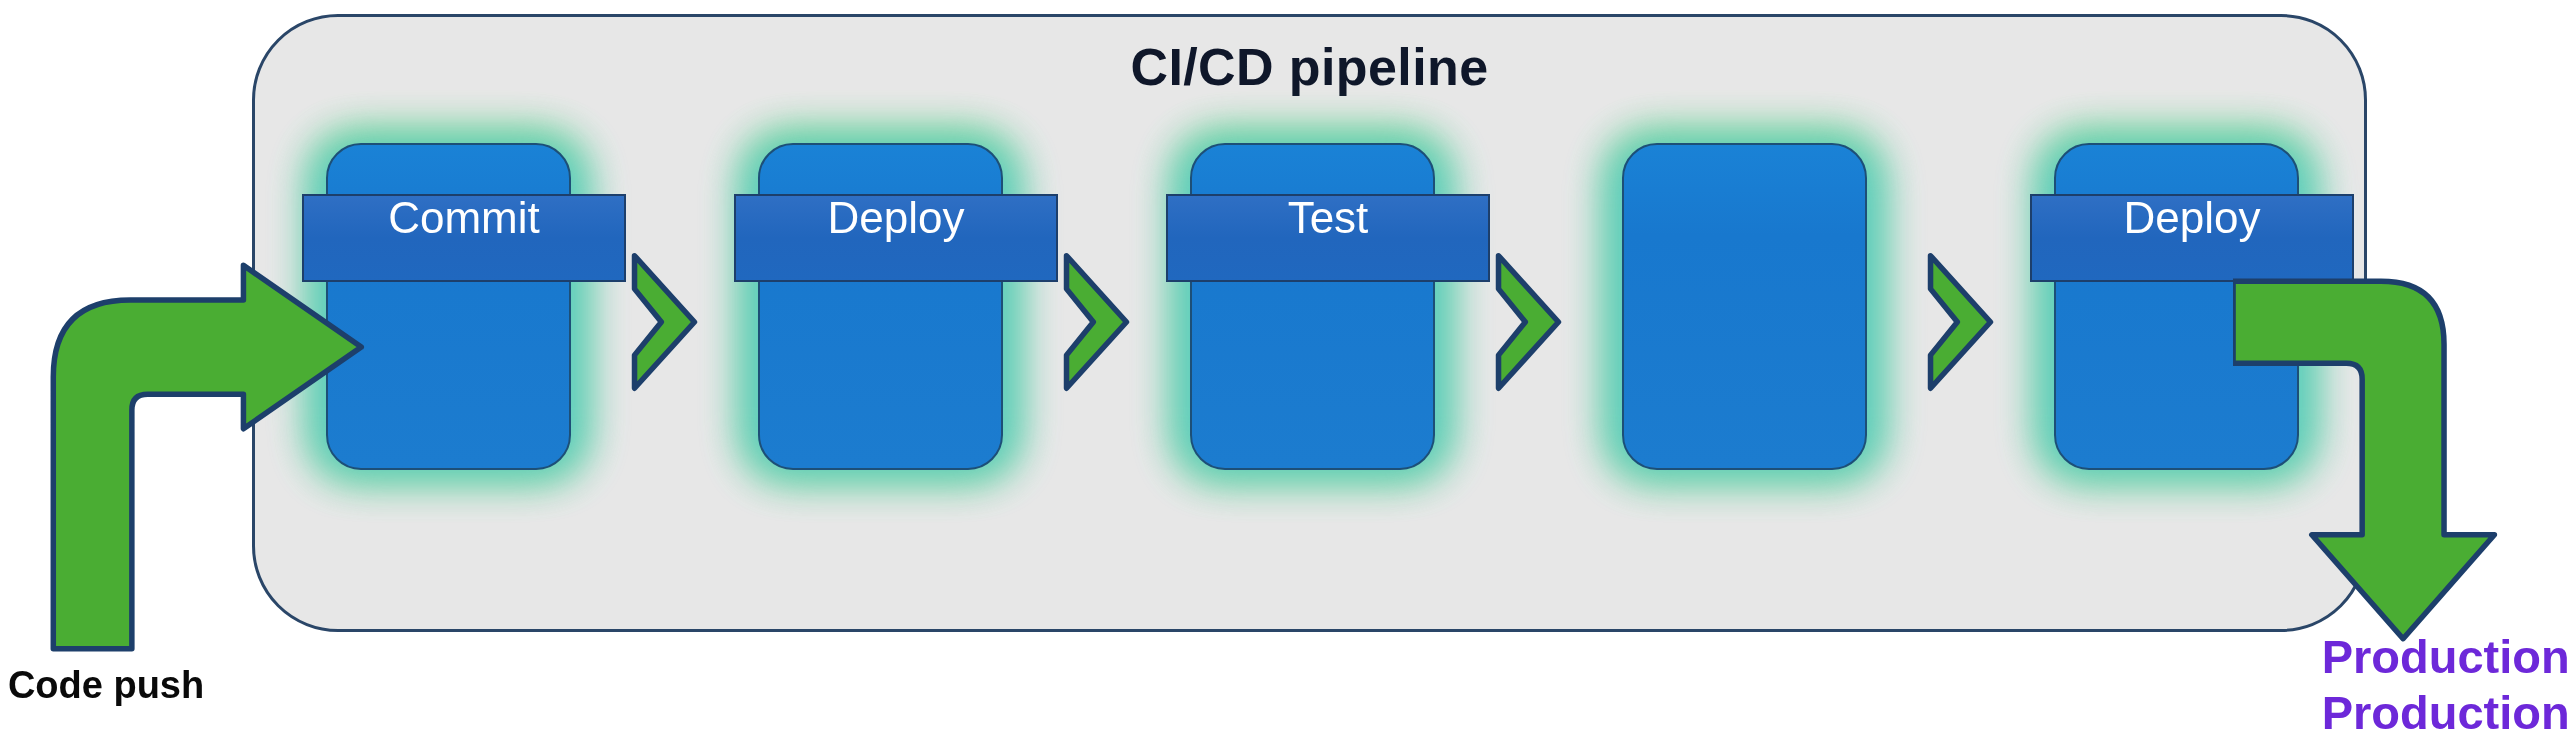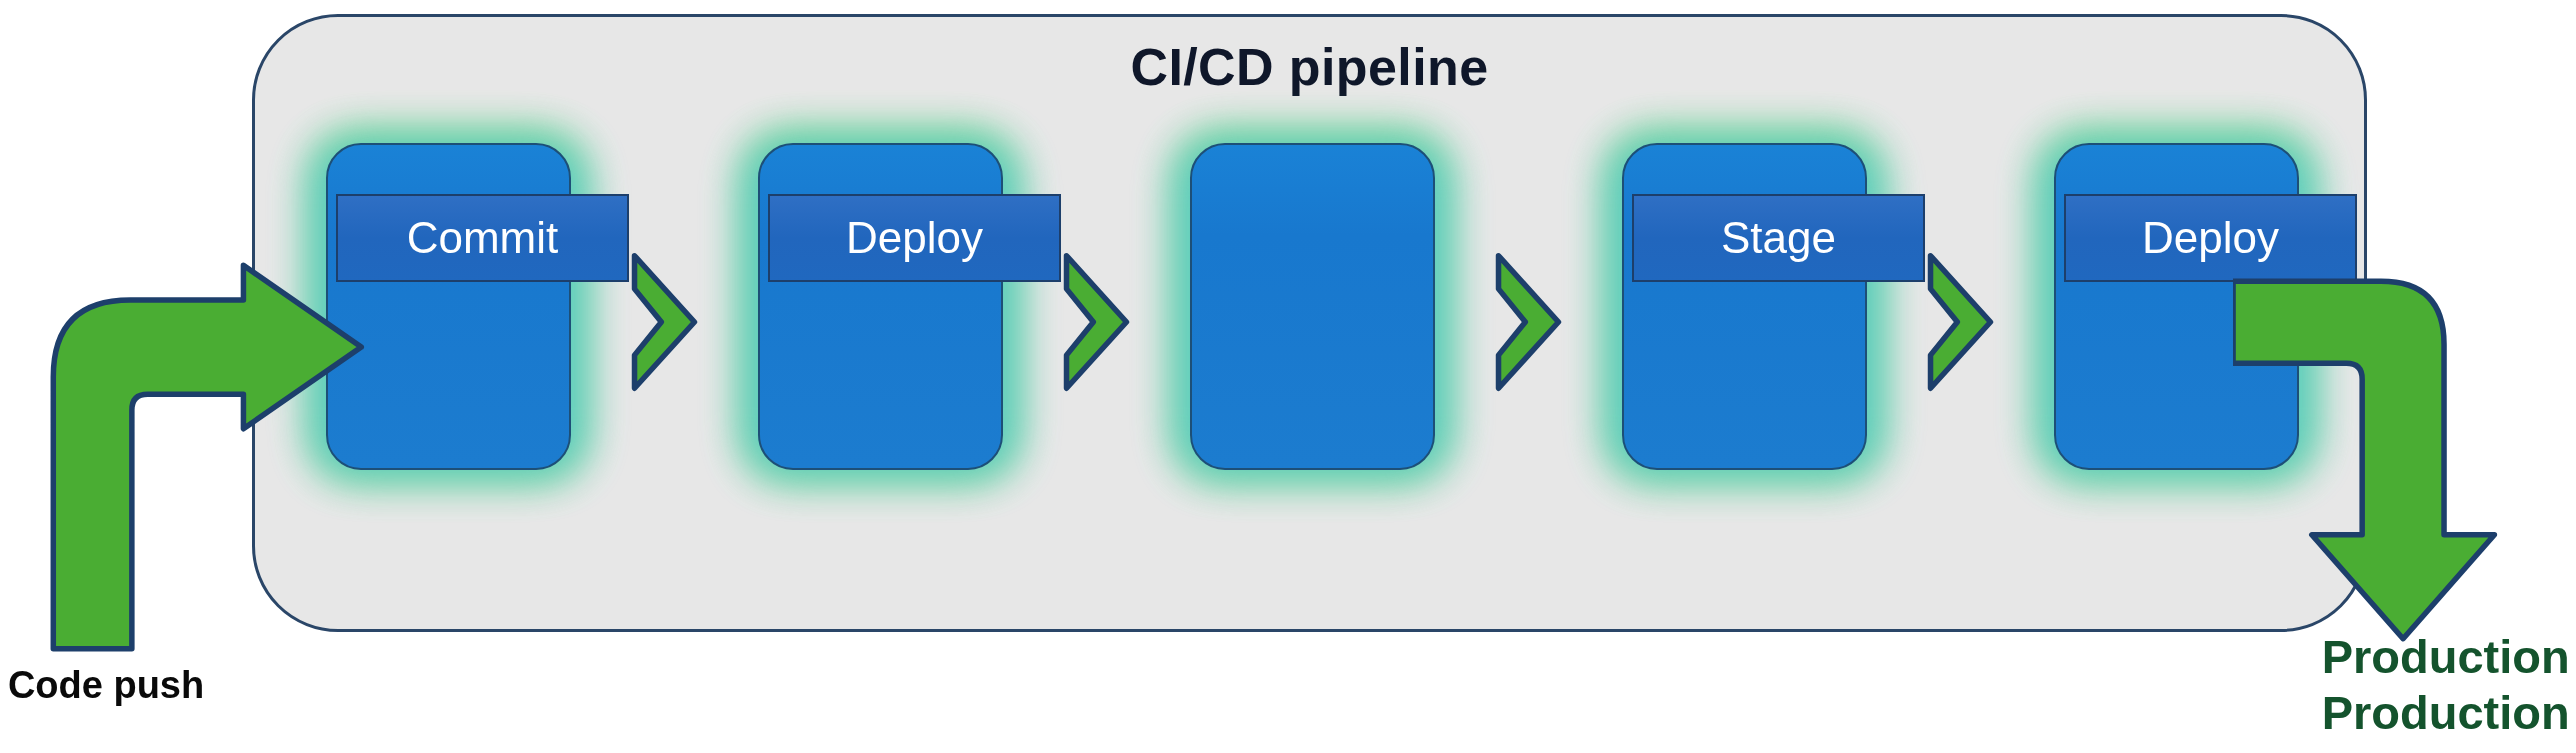--- a/index.html
+++ b/index.html
@@ -102,30 +102,29 @@
     border: 2.4px solid #1d4f77;
     box-sizing: border-box;
     z-index: 2;
   }
 
   
   .node-banner {
     position: absolute;
     left: 0;
     top: 75px;
-    width: 293px;
+    width: 324px;
     height: 88px;
     background: linear-gradient(180deg, #2f6fc4 0%, #2166bd 50%, #2068bf 100%);
     border: 2.4px solid #1d3f6b;
     box-sizing: border-box;
     display: flex;
-    align-items: center;
+    align-items: flex-start;
     justify-content: center;
     z-index: 3;
-    margin-left: 34px;
   }
 
   .node-label {
     font-size: 44px;
     color: #ffffff;
     line-height: 1;
     white-space: nowrap;
   }
 
   
@@ -180,21 +179,21 @@
     white-space: nowrap;
     z-index: 6;
   }
 
   #production-label {
     position: absolute;
     right: 6.3px;
     top: 629px;
     font-size: 47px;
     font-weight: bold;
-    color: #14532d;
+    color: #6d28d9;
     line-height: 1.2;
     text-align: right;
     z-index: 6;
   }
   #production-label div { white-space: nowrap; }
 </style>
 </head>
 <body>
 
 <div id="stage">
@@ -232,35 +231,35 @@
       <div class="chevron">
         <svg viewBox="0 0 100 180" xmlns="http://www.w3.org/2000/svg">
           <polygon points="12,6 88,90 12,174 12,132 46,90 12,48" fill="#4aad33" stroke="#1d3f6b" stroke-width="7" stroke-linejoin="round"></polygon>
         </svg>
       </div>
 
       <div class="stage-node">
         <div class="node-glow"></div>
         <div class="node-glow cyan"></div>
         <div class="node-body"></div>
+        <div class="node-banner">
+          <span class="node-label">Test</span>
+        </div>
       </div>
 
       <div class="chevron">
         <svg viewBox="0 0 100 180" xmlns="http://www.w3.org/2000/svg">
           <polygon points="12,6 88,90 12,174 12,132 46,90 12,48" fill="#4aad33" stroke="#1d3f6b" stroke-width="7" stroke-linejoin="round"></polygon>
         </svg>
       </div>
 
       <div class="stage-node">
         <div class="node-glow"></div>
         <div class="node-glow cyan"></div>
         <div class="node-body"></div>
-        <div class="node-banner">
-          <span class="node-label">Stage</span>
-        </div>
       </div>
 
       <div class="chevron">
         <svg viewBox="0 0 100 180" xmlns="http://www.w3.org/2000/svg">
           <polygon points="12,6 88,90 12,174 12,132 46,90 12,48" fill="#4aad33" stroke="#1d3f6b" stroke-width="7" stroke-linejoin="round"></polygon>
         </svg>
       </div>
 
       <div class="stage-node">
         <div class="node-glow"></div>

